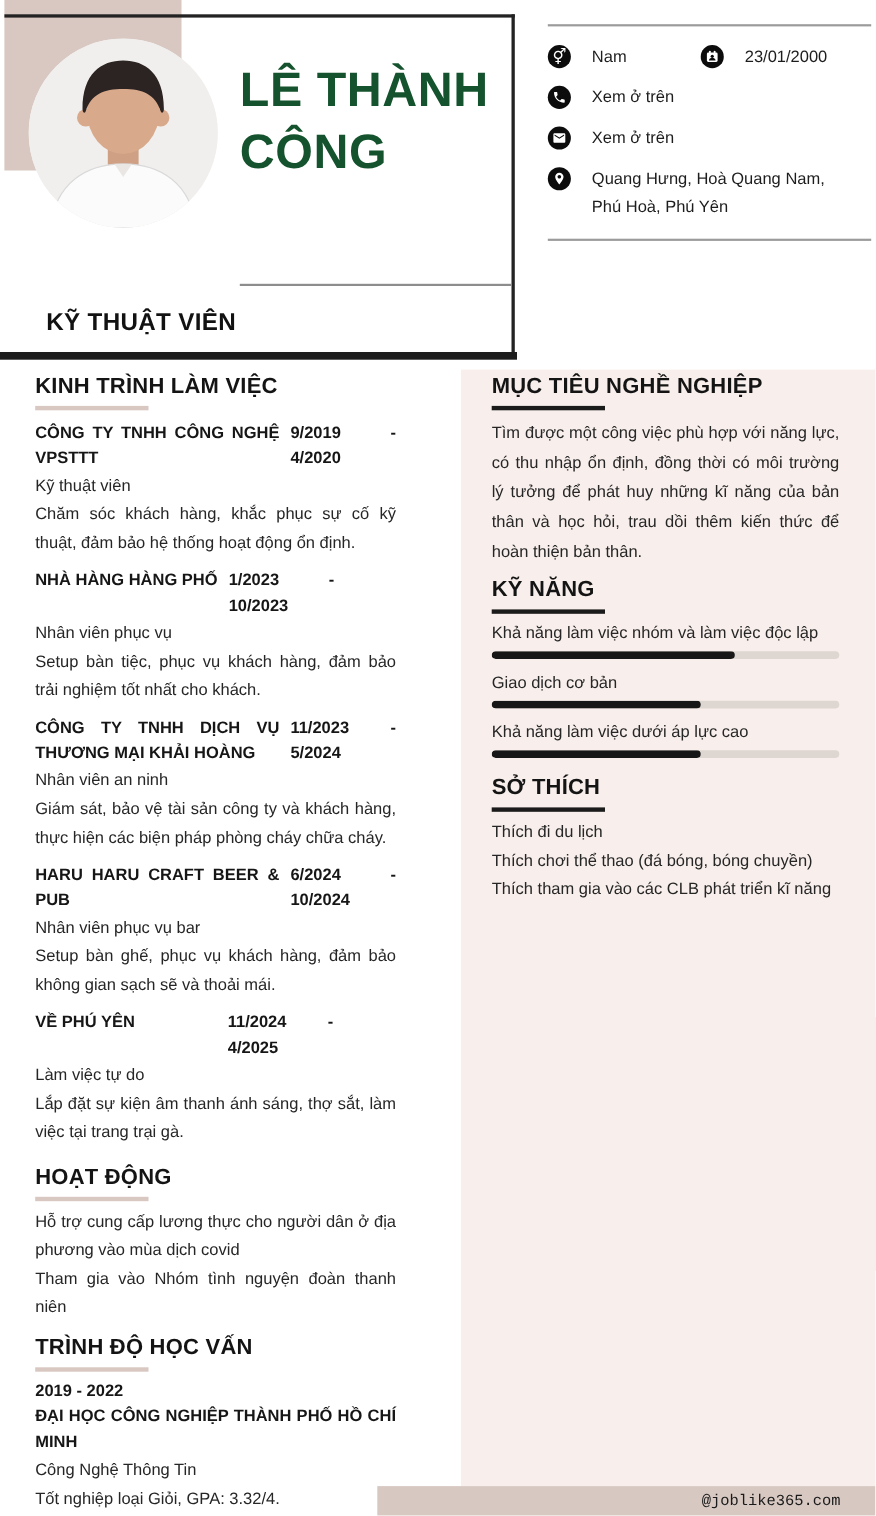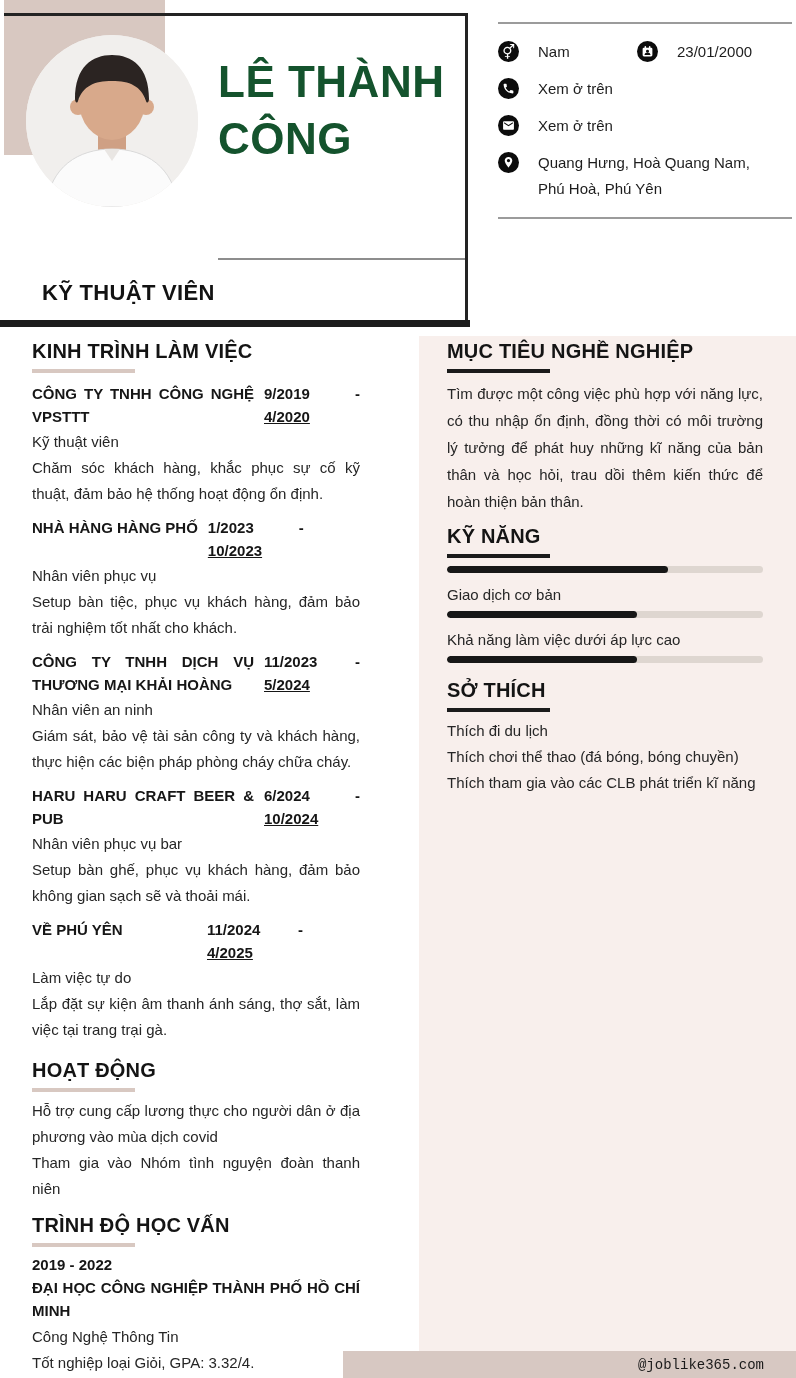--- a/index.html
+++ b/index.html
@@ -51,21 +51,21 @@
   .rule.beige{background:var(--accent);}
   .rule.dark{background:#1b1b1b;}
   .mt8{margin-top:8px;} .mt10{margin-top:10px;} .mt14{margin-top:14px;}
 
   
   .entry{margin-top:9px;}
   .entry-head{display:flex;align-items:flex-start;font-weight:700;font-size:15px;
               line-height:23px;color:#161616;}
   .company{min-width:165px;max-width:226px;text-align:justify;}
   .dates{display:grid;grid-template-columns:1fr auto;width:96px;margin-left:10px;flex:none;}
-  .dates .end{grid-column:1;text-decoration:underline;}
+  .dates .end{grid-column:1;}
   .role{font-size:15px;line-height:26px;margin-top:1px;}
   .desc{font-size:15px;line-height:26px;text-align:justify;}
 
   
   .objective-text{font-size:15px;line-height:27px;text-align:justify;margin-top:7px;}
 
   
   .skills-list{margin-top:8px;}
   .skill{margin-bottom:12px;}
   .skill-label{font-size:15px;line-height:20px;}
@@ -258,20 +258,21 @@
   <div class="col-right">
     <h2 class="h2">MỤC TIÊU NGHỀ NGHIỆP</h2>
     <div class="rule dark"></div>
     <div class="objective-text">Tìm được một công việc phù hợp với năng lực, có thu nhập ổn định, đồng thời có môi trường lý tưởng để phát huy những kĩ năng của bản thân và học hỏi, trau dồi thêm kiến thức để hoàn thiện bản thân.</div>
 
     <h2 class="h2 mt8">KỸ NĂNG</h2>
     <div class="rule dark"></div>
     <div class="skills-list">
 
         <div class="skill">
+          <div class="skill-label">Khả năng làm việc nhóm và làm việc độc lập</div>
           <div class="track">
             <div class="fill" style="width: 70%;"></div>
           </div>
         </div>
 
         <div class="skill">
           <div class="skill-label">Giao dịch cơ bản</div>
           <div class="track">
             <div class="fill" style="width: 60%;"></div>
           </div>

